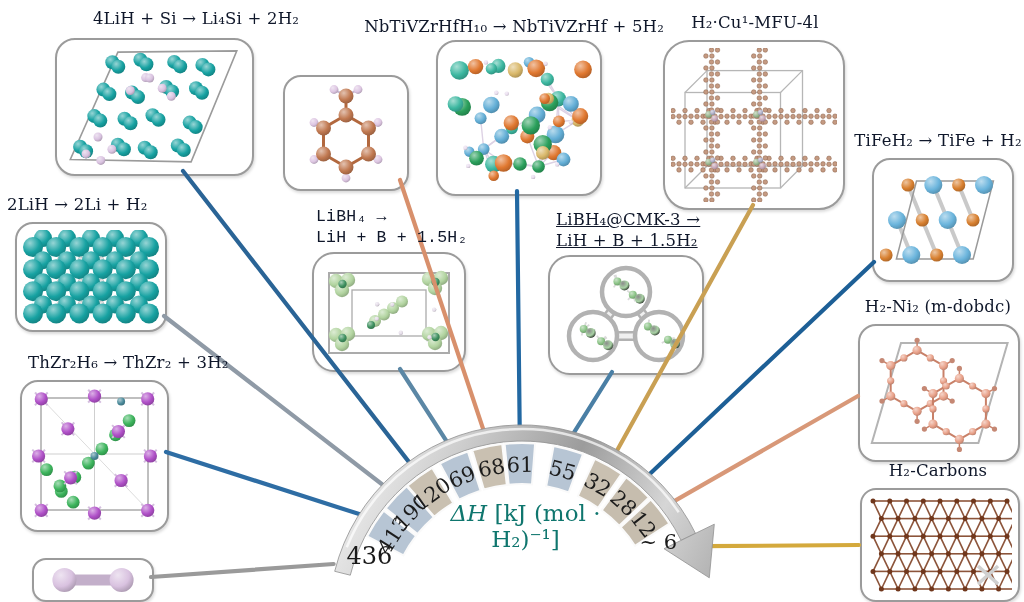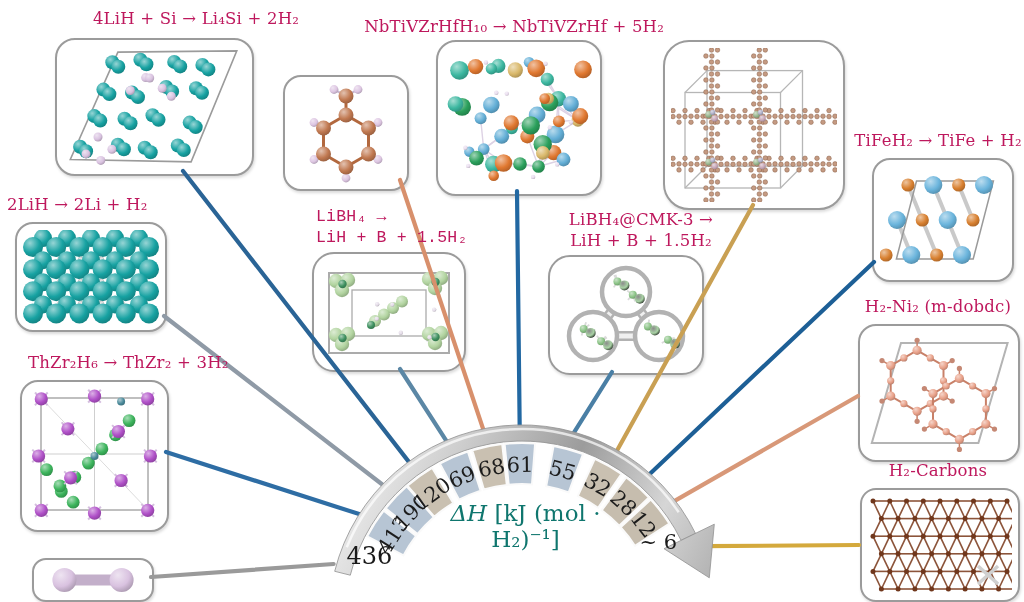--- a/index.html
+++ b/index.html
@@ -2,21 +2,21 @@
 <html><head>
 <meta charset="utf-8">
 <style>
   html,body{margin:0;padding:0;background:#fff;}
   .stage{position:relative;width:1024px;height:602px;background:#ffffff;overflow:hidden;
          font-family:"DejaVu Serif",serif;}
   .fig-svg{position:absolute;left:0;top:0;z-index:3;pointer-events:none;}
   .card{position:absolute;background:#ffffff;border:2.2px solid #9b9b9b;z-index:2;
         box-shadow:1px 2px 3px rgba(0,0,0,0.15);display:flex;align-items:center;justify-content:center;}
   .card svg{display:block;}
-  .mlabel{position:absolute;z-index:4;font-size:16.5px;color:#be185d;line-height:1.28;
+  .mlabel{position:absolute;z-index:4;font-size:16.5px;color:#0f172a;line-height:1.28;
           white-space:nowrap;letter-spacing:0.2px;}
   .dh{position:absolute;z-index:4;font-size:23px;color:#0f766e;}
 </style>
 </head>
 <body>
 
 <div class="stage" id="stage">
   <svg id="fig" class="fig-svg" width="1024" height="602">
       <defs>
         <linearGradient id="silver" x1="330" y1="420" x2="720" y2="610" gradientUnits="userSpaceOnUse">
@@ -583,20 +583,23 @@
         <circle cx="91.5" cy="70.4" r="3.2" fill="url(#g11)"></circle>
         <circle cx="89.5" cy="64.4" r="2.6" fill="url(#g12)"></circle>
         <circle cx="37.7" cy="114.1" r="3.4" fill="url(#g10)"></circle>
         <circle cx="43.7" cy="118.1" r="3.2" fill="url(#g11)"></circle>
         <circle cx="41.7" cy="112.1" r="2.6" fill="url(#g12)"></circle>
         <circle cx="85.5" cy="114.1" r="3.4" fill="url(#g10)"></circle>
         <circle cx="91.5" cy="118.1" r="3.2" fill="url(#g11)"></circle>
         <circle cx="89.5" cy="112.1" r="2.6" fill="url(#g12)"></circle>
       </svg>
     </div>
+    <div class="mlabel" style="left: 660px; top: 12px; width: 190px; text-align: center;">
+      <div>H₂·Cu¹-MFU-4l</div>
+    </div>
     <div class="card" style="left: 872px; top: 158px; width: 138px; height: 120px; border-radius: 18px;">
       <svg width="126" height="108">
         <line x1="28.0" y1="19.0" x2="42.3" y2="54.0" stroke="#c9c9c9" stroke-width="4"></line>
         <line x1="53.3" y1="19.0" x2="67.7" y2="54.0" stroke="#c9c9c9" stroke-width="4"></line>
         <line x1="78.7" y1="19.0" x2="93.0" y2="54.0" stroke="#c9c9c9" stroke-width="4"></line>
         <line x1="17.0" y1="54.0" x2="31.3" y2="89.0" stroke="#c9c9c9" stroke-width="4"></line>
         <line x1="42.3" y1="54.0" x2="56.7" y2="89.0" stroke="#c9c9c9" stroke-width="4"></line>
         <line x1="67.7" y1="54.0" x2="82.0" y2="89.0" stroke="#c9c9c9" stroke-width="4"></line>
         <polygon points="36.5,15 113.4,15 93.2,93.0 16.4,93.0" fill="none" stroke="#9a9a9a" stroke-width="1.5"></polygon>
         <circle cx="28.0" cy="19.0" r="6.6" fill="url(#g13)"></circle>
@@ -1123,17 +1126,17 @@
         <line x1="91.9" y1="63.5" x2="93.2" y2="56.6" stroke="#dadada" stroke-width="1.8"></line>
         <circle cx="91.9" cy="63.5" r="4" fill="url(#g22)"></circle>
         <circle cx="98.9" cy="67.5" r="5" fill="url(#g23)"></circle>
         <line x1="112.0" y1="76.7" x2="105.8" y2="80.0" stroke="#dadada" stroke-width="1.8"></line>
         <line x1="112.0" y1="76.7" x2="118.1" y2="79.9" stroke="#dadada" stroke-width="1.8"></line>
         <line x1="112.0" y1="76.7" x2="118.7" y2="74.9" stroke="#dadada" stroke-width="1.8"></line>
         <circle cx="112.0" cy="76.7" r="4" fill="url(#g22)"></circle>
         <circle cx="119.0" cy="80.7" r="5" fill="url(#g23)"></circle>
       </svg>
     </div>
-    <div class="mlabel" style="left: 556px; top: 209px; width: 170px; text-align: center;">
+    <div class="mlabel" style="left: 556px; top: 209px; width: 170px; text-align: left; text-decoration: underline;">
       <div>LiBH₄@CMK-3 →</div>
       <div>LiH + B + 1.5H₂</div>
     </div>
   </div>
 
 </body></html>

